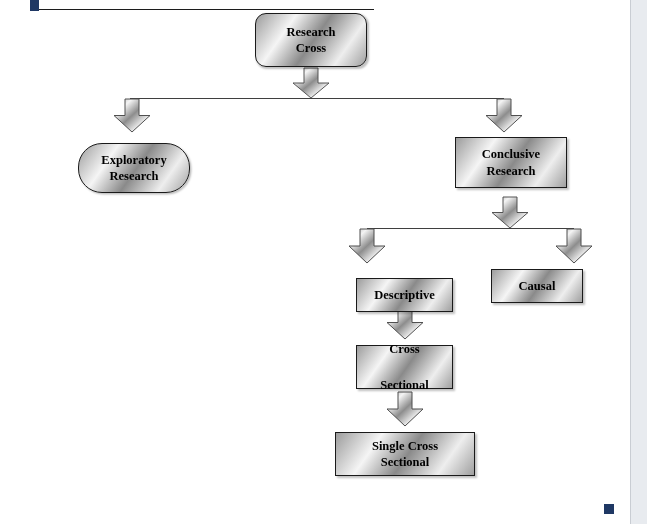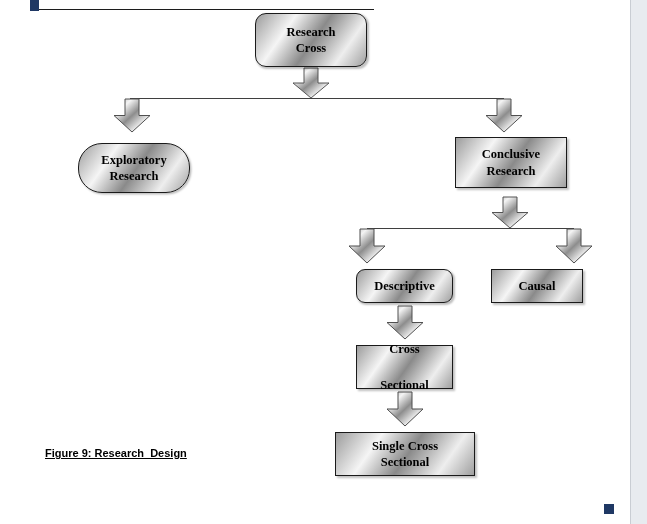--- a/index.html
+++ b/index.html
@@ -40,21 +40,21 @@
     line-height: 1.3;
     color: #000;
     text-align: center;
     box-sizing: border-box;
   }
   .node.rounded { border-radius: 11px; }
 
   .n-research    { left: 255px; top: 13px;  width: 112px; height: 54px; }
   .n-exploratory { left: 78px;  top: 143px; width: 112px; height: 50px; border-radius: 24px; }
   .n-conclusive  { left: 455px; top: 137px; width: 112px; height: 51px; }
-  .n-descriptive { left: 356px; top: 269px; width: 97px;  height: 34px; border-radius: 9px; }
+  .n-descriptive { left: 356px; top: 278px; width: 97px;  height: 34px; }
   .n-causal      { left: 491px; top: 269px; width: 92px;  height: 34px; }
   .n-cross       { left: 356px; top: 345px; width: 97px;  height: 44px; gap: 19px; }
   .n-single      { left: 335px; top: 432px; width: 140px; height: 44px; }
 
   
   .hline { position: absolute; height: 1px; background: #3f3f3f; }
   .hline-1 { left: 130px; top: 98px;  width: 374px; }
   .hline-2 { left: 367px; top: 228px; width: 207px; }
 
   
@@ -157,15 +157,14 @@
   <div class="node n-cross">
     <span>Cross</span>
     <span>Sectional</span>
   </div>
 
   <div class="node n-single">
     <span>Single Cross</span>
     <span>Sectional</span>
   </div>
 
-  <div class="caption">Figure 9: Research  Design</div>
 
 </div>
 
 </body></html>

